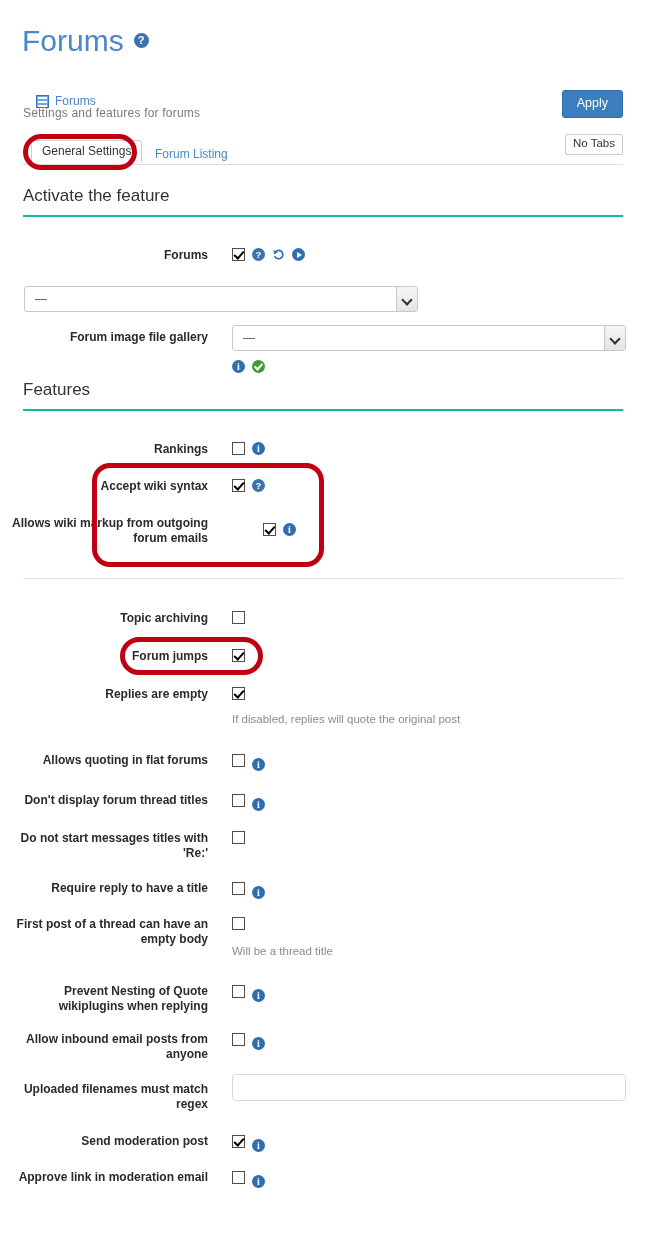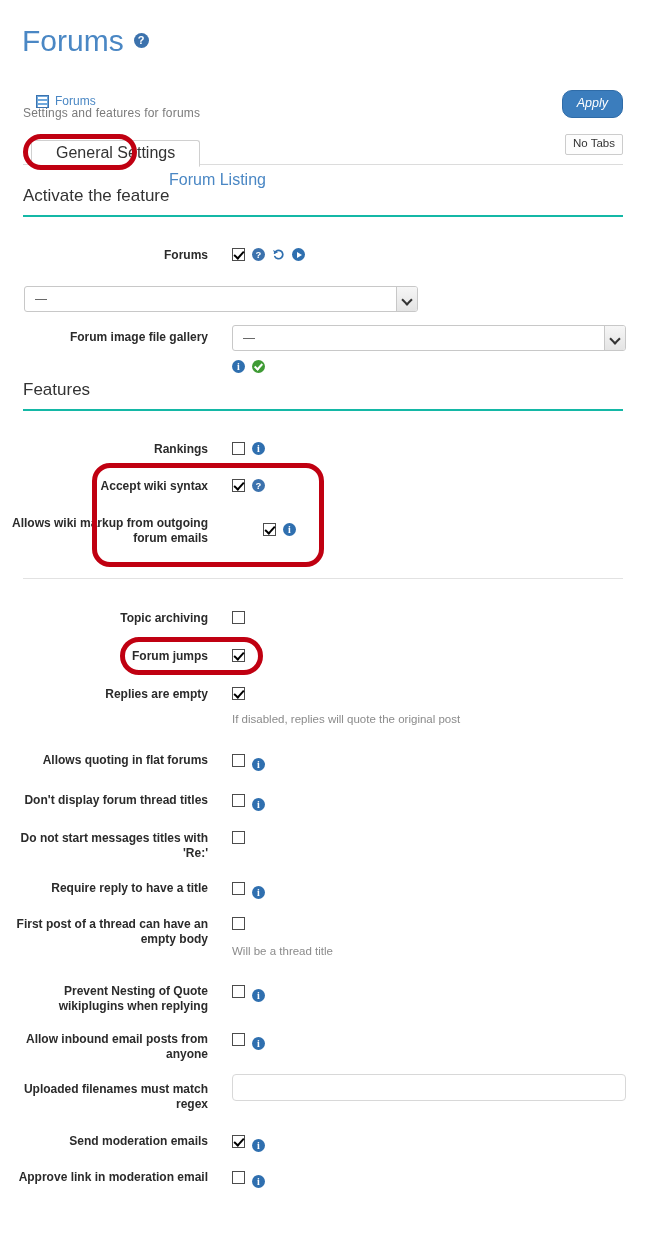--- a/index.html
+++ b/index.html
@@ -47,48 +47,48 @@
   .crumb-icon::before{
     content:""; position:absolute; left:1px; right:1px; top:1px; height:2px;
     background:#ffffff;
     box-shadow: 0 4px 0 #ffffff, 0 8px 0 #ffffff;
   }
   .crumb-link { font-size: 12px; color: #4a87c4; }
 
   .apply-btn {
     position: absolute; right: 30px; top: 90px;
     background: #3b7dbd; color: #fff;
-    border: 1px solid #2f6ca8; border-radius: 10px;
+    border: 1px solid #2f6ca8; border-radius: 3px;
     font-size: 12.5px; padding: 6px 14px 7px;
-    line-height: 1; cursor: pointer; font-style: italic;
+    line-height: 1; cursor: pointer;
   }
 
   
   .notabs-btn {
     position: absolute; right: 30px; top: 134px;
     background: #fdfdfd; color: #333;
     border: 1px solid #cccccc; border-radius: 2px;
     font-size: 11.5px; padding: 3px 7px 4px;
     line-height: 1; cursor: pointer;
   }
   .tabs {
     position: absolute; left: 23px; top: 140px; right: 30px;
     height: 25px; border-bottom: 1px solid #dcdcdc;
   }
   .tab {
-    position: absolute; top: 0; font-size: 16px;
-    padding: 4px 24px 5px; line-height: 1;
+    position: absolute; top: 0; font-size: 12px;
+    padding: 4px 10px 5px; line-height: 1;
   }
   .tab.active {
     left: 8px; background: #ffffff;
     border: 1px solid #d0d0d0; border-bottom-color: #ffffff;
     color: #333333; border-radius: 3px 3px 0 0;
     z-index: 3;
   }
-  .tab.inactive { left: 122px; color: #4a87c4; cursor: pointer; top: 4px; margin-top: 24px; }
+  .tab.inactive { left: 122px; color: #4a87c4; cursor: pointer; top: 4px; }
 
   
   .section-head {
     position: absolute; left: 23px; right: 30px;
     font-size: 17px; color: #333333; font-weight: normal;
     padding-bottom: 9px; border-bottom: 2px solid #14b8a6;
     line-height: 20px;
   }
 
   
@@ -346,21 +346,21 @@
   </div>
 
   <div class="row" style="top:1082px">
     <div class="lbl" style="padding-top:0px">Uploaded filenames must match regex</div>
     <div class="ctrl" style="margin-top:-8px">
       <input class="txtinput" type="text" value="" style="">
     </div>
   </div>
 
   <div class="row" style="top:1134px">
-    <div class="lbl">Send moderation emails</div>
+    <div class="lbl">Send moderation post</div>
     <div class="ctrl" style="padding-top:1px">
       <span class="cb checked"></span>
       <span class="ico info" style="margin-top:4px"></span>
     </div>
   </div>
 
   <div class="row" style="top:1170px">
     <div class="lbl">Approve link in moderation email</div>
     <div class="ctrl" style="padding-top:1px">
       <span class="cb"></span>

